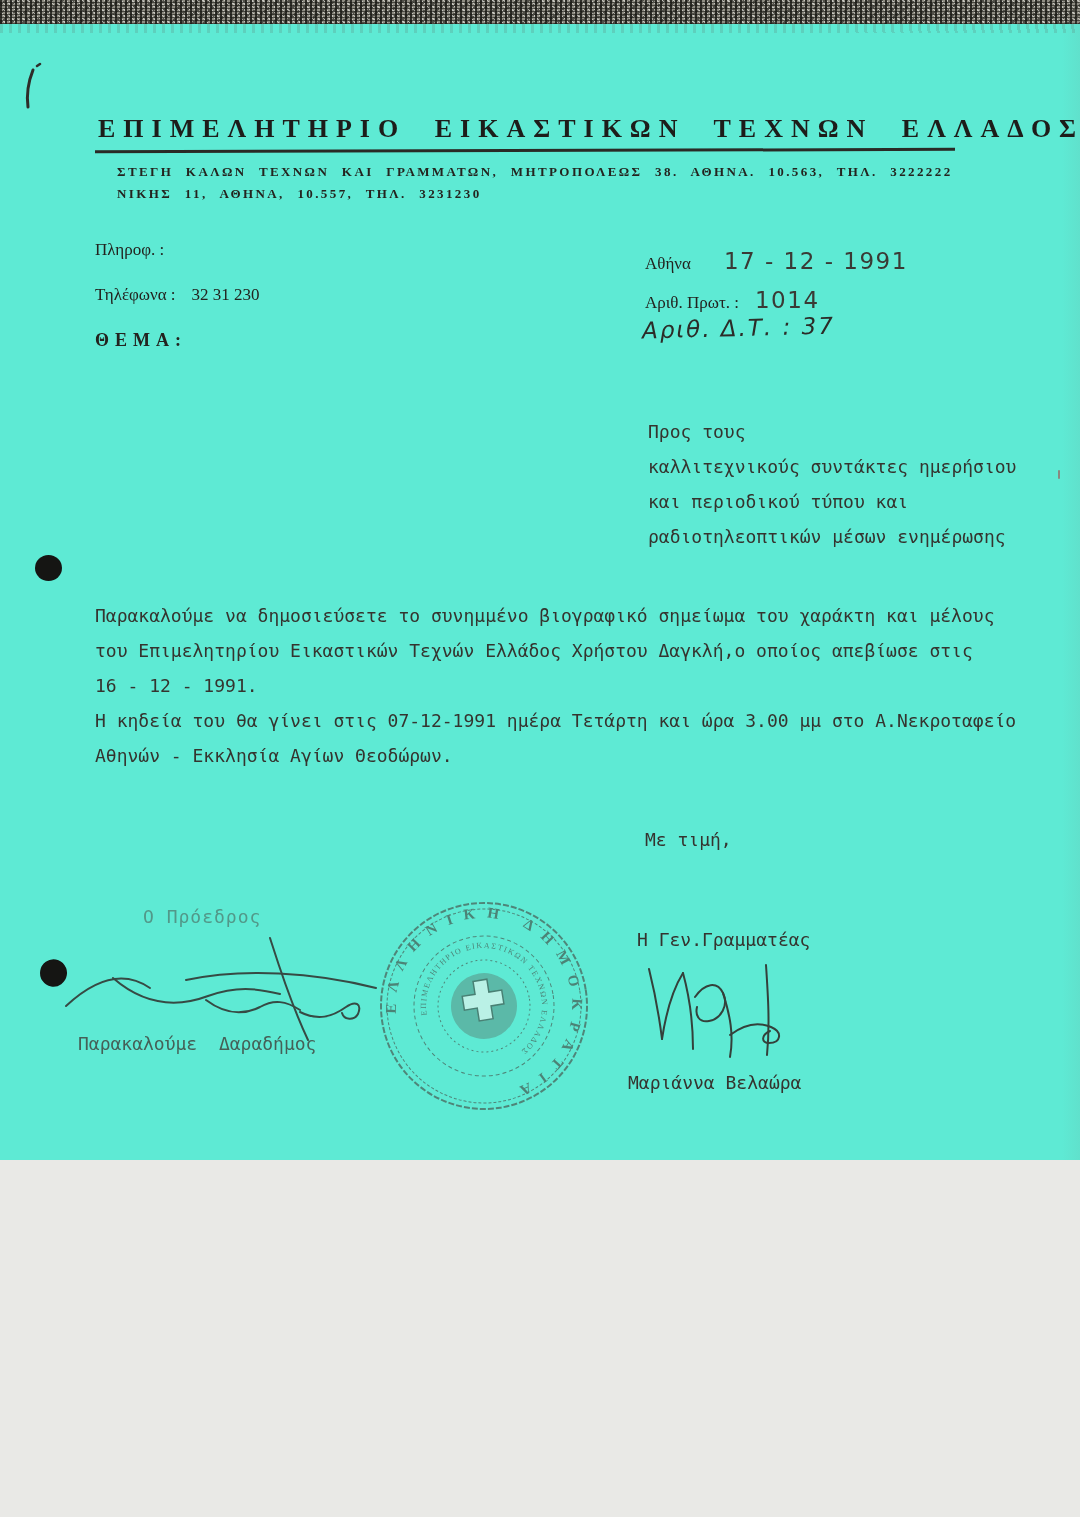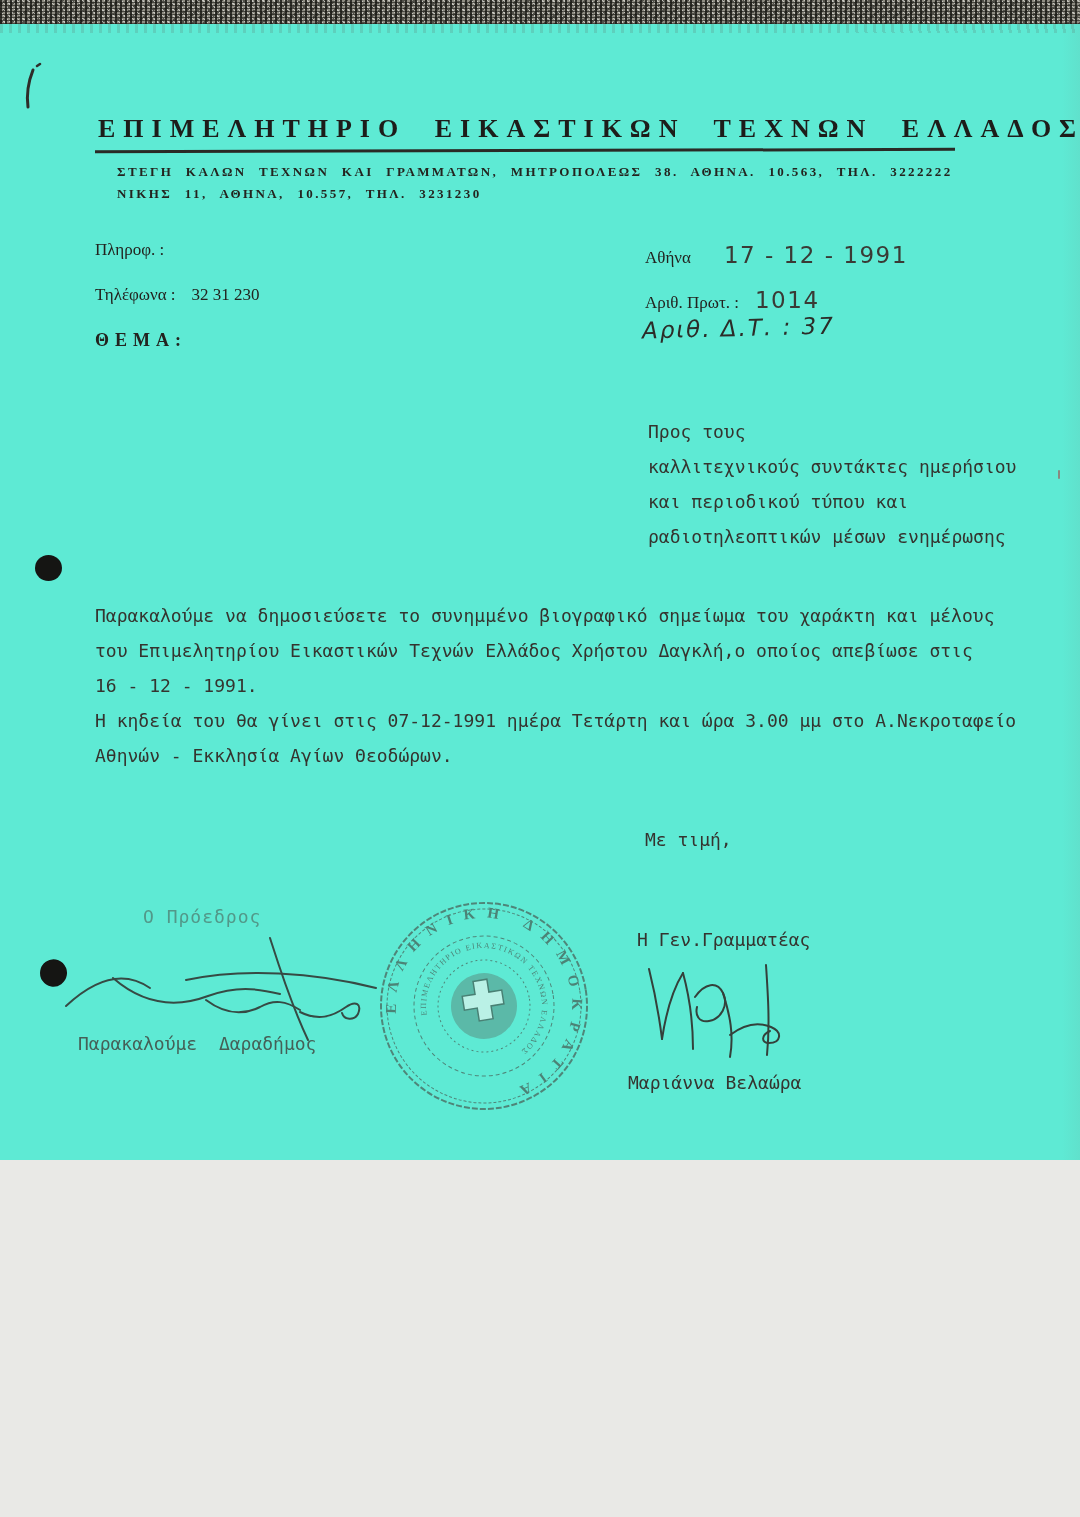--- a/index.html
+++ b/index.html
@@ -132,21 +132,21 @@
     <span class="serif-label">Πληροφ. :</span>
   </div>
   <div class="meta-row" style="left:95px;top:285px;">
     <span class="serif-label">Τηλέφωνα :</span>
     <span class="serif-label">32 31 230</span>
   </div>
   <div class="meta-row" style="left:95px;top:330px;">
     <span class="serif-label subject-label">ΘΕΜΑ:</span>
   </div>
 
-  <div class="meta-row" style="left:645px;top:242px;gap:33px;">
+  <div class="meta-row" style="left:645px;top:248px;gap:33px;">
     <span class="serif-label">Αθήνα</span>
     <span class="typed-value">17 - 12 - 1991</span>
   </div>
   <div class="meta-row" style="left:645px;top:287px;">
     <span class="serif-label">Αριθ. Πρωτ. :</span>
     <span class="typed-value">1014</span>
   </div>
   <div class="meta-row" style="left:642px;top:315px;">
     <span class="handwritten">Αριθ. Δ.Τ. : 37</span>
   </div>

